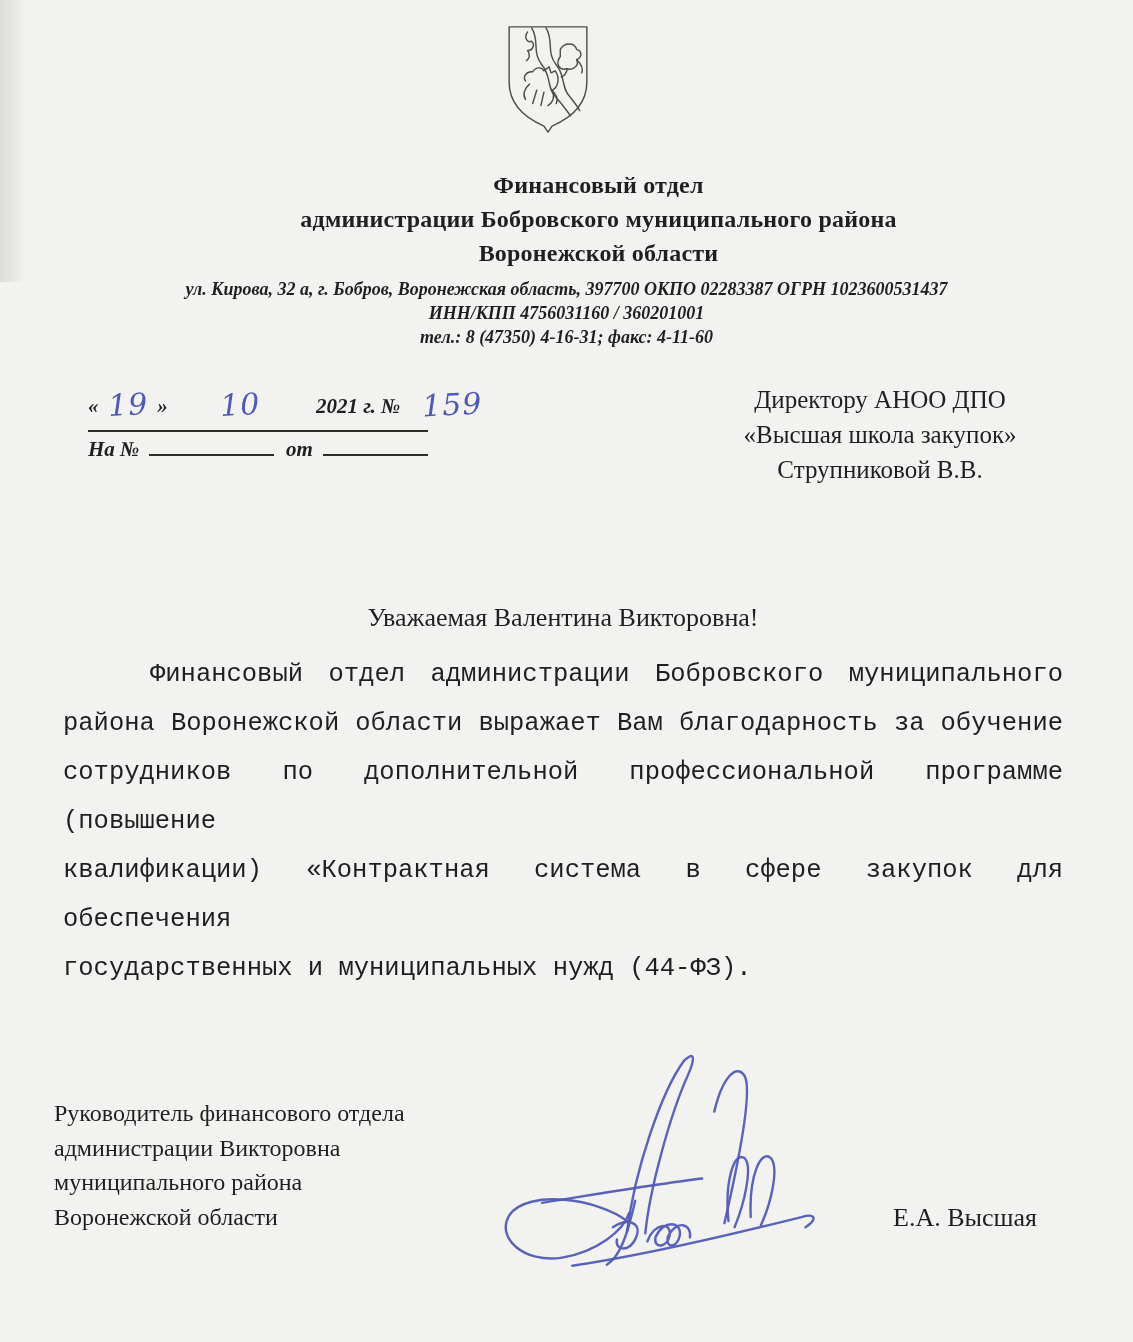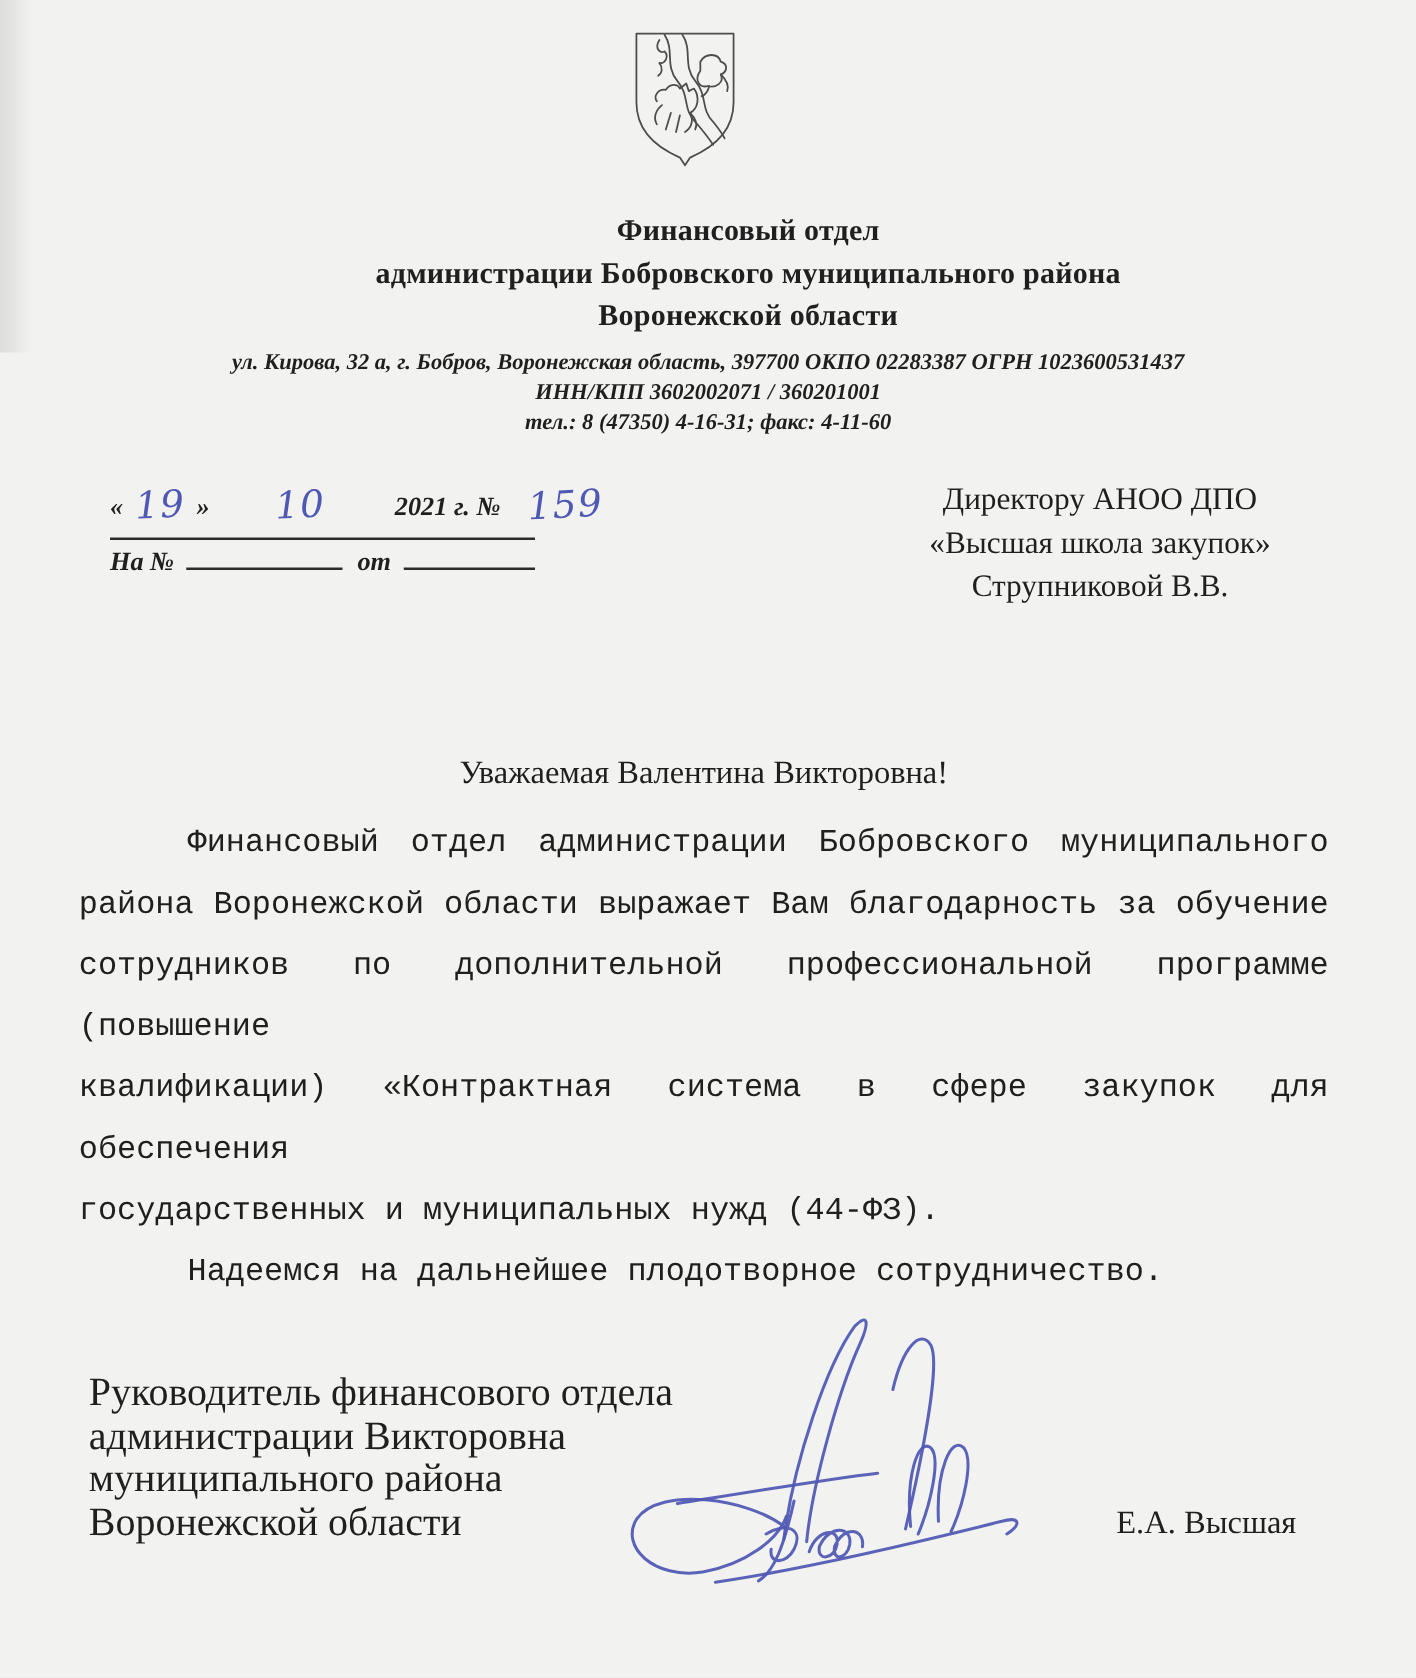--- a/index.html
+++ b/index.html
@@ -73,22 +73,22 @@
   .body-text {
     position: absolute; left: 63px; top: 650px; width: 1000px;
     font-size: 25.5px; line-height: 49px; font-family: Liberation Mono, monospace;
   }
   .jline { text-align: justify; text-align-last: justify; white-space: normal; }
   .pline { text-align: left; }
   .indent { padding-left: 87px; }
   .para2 { margin-top: 0px; }
   
   .sig-title {
-    position: absolute; left: 71px; top: 1096px; width: 470px;
-    font-size: 32px; line-height: 34.5px;
+    position: absolute; left: 54px; top: 1096px; width: 470px;
+    font-size: 24px; line-height: 34.5px;
   }
   .sig-name {
     position: absolute; left: 893px; top: 1203px; width: 220px;
     font-size: 26px;
   }
   .signature { position: absolute; left: 475px; top: 1048px; width: 365px; height: 255px; }
   .signature path {
     fill: none; stroke: var(--pen, #4a53b2); stroke-width: 2.4;
     stroke-linecap: round; stroke-linejoin: round; opacity: .93;
   }
@@ -115,21 +115,21 @@
   </svg>
 
   <div class="org">
     <div>Финансовый отдел</div>
     <div>администрации Бобровского муниципального района</div>
     <div>Воронежской области</div>
   </div>
 
   <div class="addr">
     <div>ул. Кирова, 32 а, г. Бобров,  Воронежская область, 397700  ОКПО 02283387  ОГРН 1023600531437</div>
-    <div>ИНН/КПП 3602002071 / 360201001</div>
+    <div>ИНН/КПП 4756031160 / 360201001</div>
     <div>тел.: 8 (47350) 4-16-31; факс: 4-11-60</div>
   </div>
 
   <div class="ref-block">
     <div class="date-row">
       <span class="plab">« </span>
       <span class="hand day">19</span>
       <span class="plab"> »</span>
       <span class="hand month">10</span>
       <span class="plab year">2021 г. №</span>
@@ -150,21 +150,20 @@
   </div>
 
   <div class="salutation">Уважаемая Валентина Викторовна!</div>
 
   <div class="body-text">
     <div class="jline indent">Финансовый отдел администрации Бобровского муниципального</div>
     <div class="jline">района Воронежской области выражает Вам благодарность за обучение</div>
     <div class="jline">сотрудников по дополнительной профессиональной программе (повышение</div>
     <div class="jline">квалификации) «Контрактная система в сфере закупок для обеспечения</div>
     <div class="pline">государственных и муниципальных нужд (44-ФЗ).</div>
-    <div class="pline indent para2">Надеемся на дальнейшее плодотворное сотрудничество.</div>
   </div>
 
   <div class="sig-title">
     <div>Руководитель финансового отдела</div>
     <div>администрации Викторовна</div>
     <div>муниципального района</div>
     <div>Воронежской области</div>
   </div>
 
   <svg class="signature" viewBox="0 0 360 250" aria-hidden="true">

